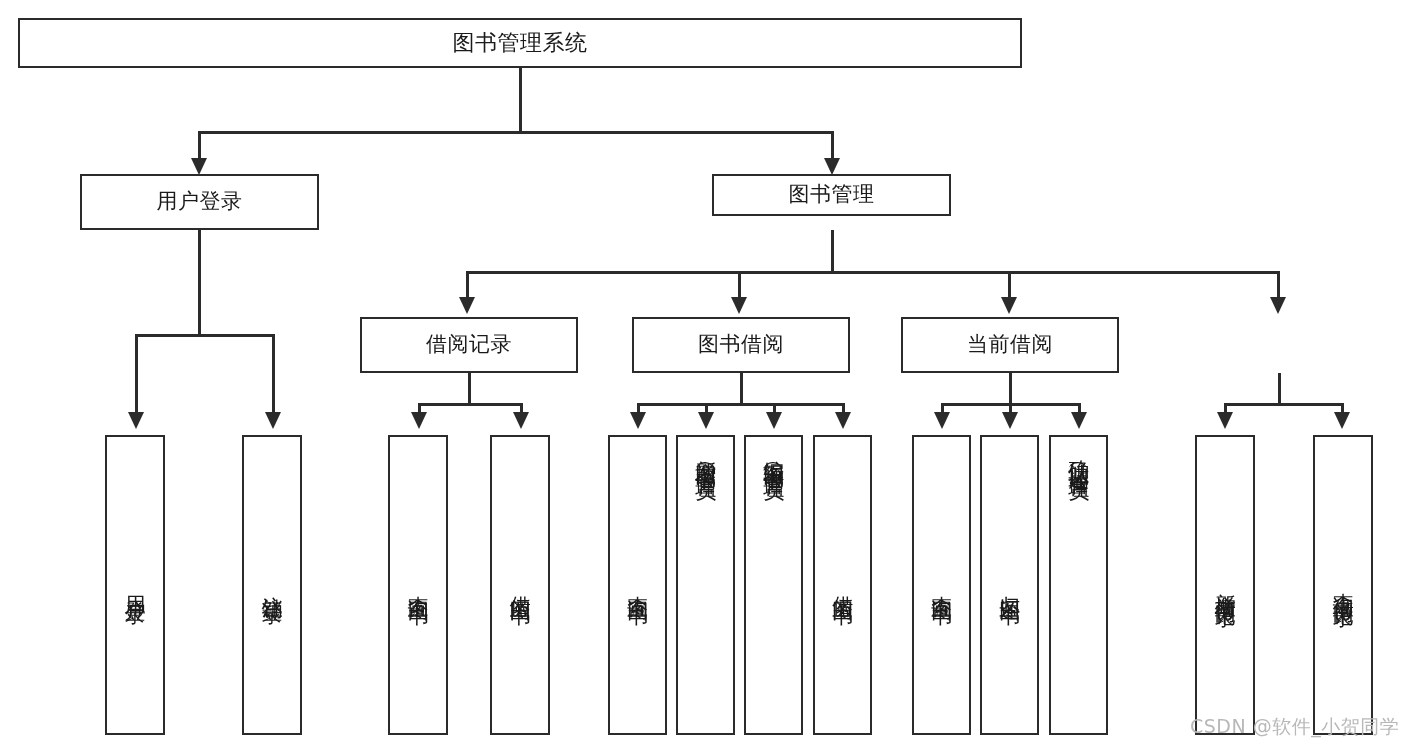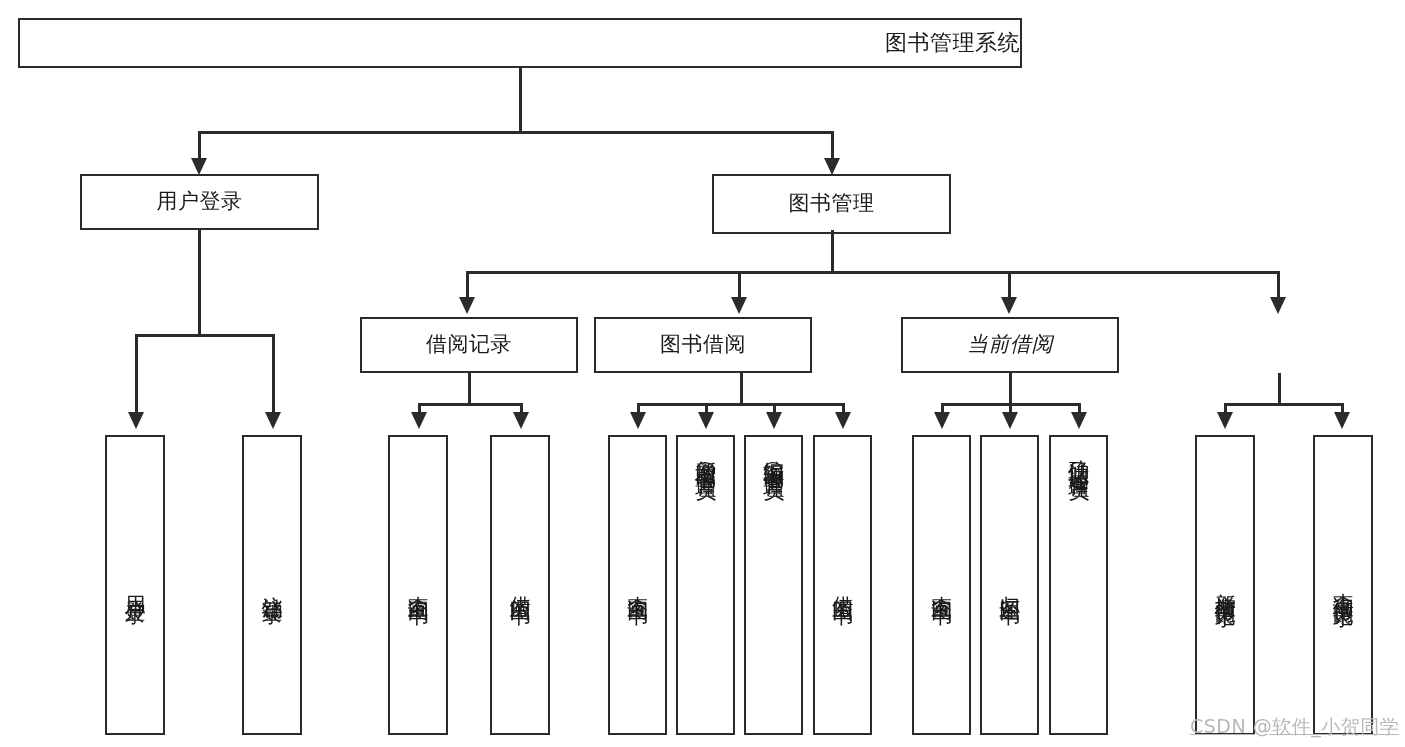--- a/index.html
+++ b/index.html
@@ -74,39 +74,39 @@
     font-size: 19px;
     white-space: nowrap;
     letter-spacing: 0.5px;
   }
 </style>
 </head>
 <body>
 
 <div id="canvas">
 
-  <div class="node horiz root" style="left:18px; top:18px; width:1004px; height:50px;justify-content:flex-end;">
+  <div class="node horiz root" style="left:18px; top:18px; width:1004px; height:50px;">
     <span class="label">图书管理系统</span>
   </div>
 
   <div class="edge v" style="left:519px; top:68px; width:3px; height:65px;"></div>
 
   <div class="edge h" style="left:198px; top:131px; width:636px; height:3px;"></div>
 
   <div class="edge v" style="left:198px; top:131px; width:3px; height:32px;"></div>
   <div class="arrow" style="left:191px; top:158px;"></div>
 
   <div class="edge v" style="left:831px; top:131px; width:3px; height:32px;"></div>
   <div class="arrow" style="left:824px; top:158px;"></div>
 
   <div class="node horiz" style="left:80px; top:174px; width:239px; height:56px;">
     <span class="label">用户登录</span>
   </div>
 
-  <div class="node horiz" style="left:712px; top:174px; width:239px; height:60px;">
+  <div class="node horiz" style="left:712px; top:174px; width:239px; height:42px;">
     <span class="label">图书管理</span>
   </div>
 
   <div class="edge v" style="left:198px; top:230px; width:3px; height:107px;"></div>
   <div class="edge h" style="left:135px; top:334px; width:140px; height:3px;"></div>
   <div class="edge v" style="left:135px; top:334px; width:3px; height:83px;"></div>
   <div class="arrow" style="left:128px; top:412px;"></div>
   <div class="edge v" style="left:272px; top:334px; width:3px; height:83px;"></div>
   <div class="arrow" style="left:265px; top:412px;"></div>
 
@@ -117,24 +117,24 @@
   <div class="edge v" style="left:738px; top:271px; width:3px; height:30px;"></div>
   <div class="arrow" style="left:731px; top:297px;"></div>
   <div class="edge v" style="left:1008px; top:271px; width:3px; height:30px;"></div>
   <div class="arrow" style="left:1001px; top:297px;"></div>
   <div class="edge v" style="left:1277px; top:271px; width:3px; height:30px;"></div>
   <div class="arrow" style="left:1270px; top:297px;"></div>
 
   <div class="node horiz" style="left:360px; top:317px; width:218px; height:56px;">
     <span class="label">借阅记录</span>
   </div>
-  <div class="node horiz" style="left:594px; top:317px; width:218px; height:56px;">
+  <div class="node horiz" style="left:632px; top:317px; width:218px; height:56px;">
     <span class="label">图书借阅</span>
   </div>
-  <div class="node horiz" style="left:901px; top:317px; width:218px; height:56px;font-style:italic;">
+  <div class="node horiz" style="left:901px; top:317px; width:218px; height:56px;">
     <span class="label">当前借阅</span>
   </div>
 
   <div class="edge v" style="left:468px; top:373px; width:3px; height:33px;"></div>
   <div class="edge h" style="left:418px; top:403px; width:105px; height:3px;"></div>
   <div class="edge v" style="left:418px; top:403px; width:3px; height:14px;"></div>
   <div class="arrow" style="left:411px; top:412px;"></div>
   <div class="edge v" style="left:520px; top:403px; width:3px; height:14px;"></div>
   <div class="arrow" style="left:513px; top:412px;"></div>
 
@@ -202,15 +202,15 @@
     <span class="label">确认归还（管理员）</span>
   </div>
 
   <div class="node vert mid" style="left:1195px; top:435px; width:60px; height:300px;">
     <span class="label">新增借阅记录</span>
   </div>
   <div class="node vert mid" style="left:1313px; top:435px; width:60px; height:300px;">
     <span class="label">查询借阅记录</span>
   </div>
 
-  <div class="watermark" style="left:1190px; top:714px;text-decoration:underline;">CSDN @软件_小贺同学</div>
+  <div class="watermark" style="left:1190px; top:714px;">CSDN @软件_小贺同学</div>
 
 </div>
 
 </body></html>

